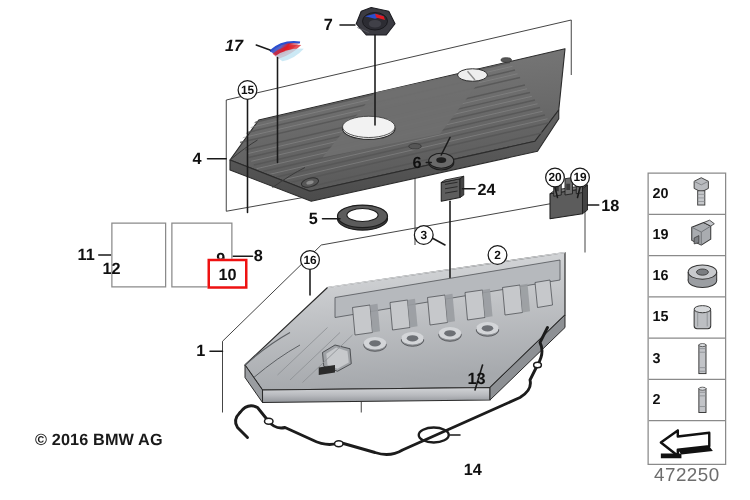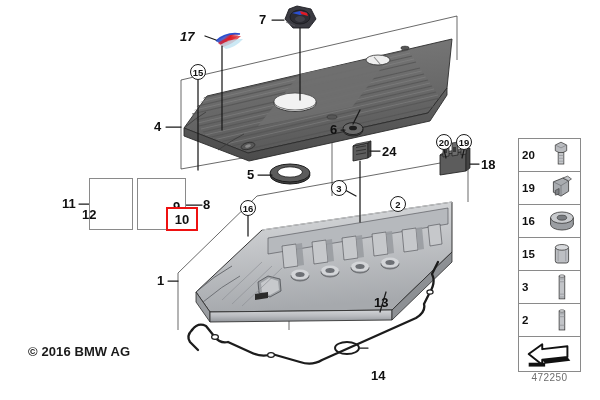--- a/index.html
+++ b/index.html
@@ -64,21 +64,21 @@
     flex:0 0 auto;
   }
   .lrow .lart{
     flex:1 1 auto;height:100%;position:relative;
   }
   .lrow .lart svg{position:absolute;left:0;top:0;width:100%;height:100%;}
   #legend-id{
     position:absolute;left:518px;top:372px;width:63px;
     text-align:center;
     font-family:"Liberation Sans", sans-serif;
-    font-size:10px;color:#6d6d6d;letter-spacing:.4px;
+    font-size:15px;color:#6d6d6d;letter-spacing:.4px;
   }
 
   
   #copyright{
     position:absolute;left:28px;top:344px;
     font-family:Liberation Sans, sans-serif;
     font-size:13px;font-weight:bold;color:#1a1a1a;
     letter-spacing:.1px;
   }
   #caption{

